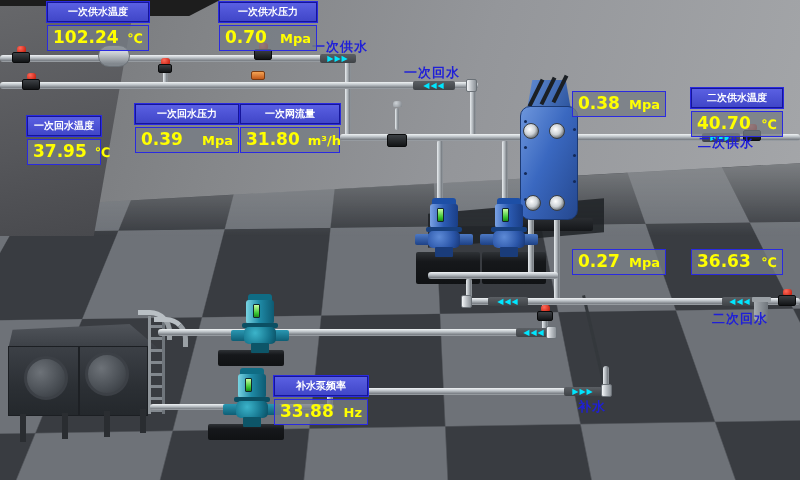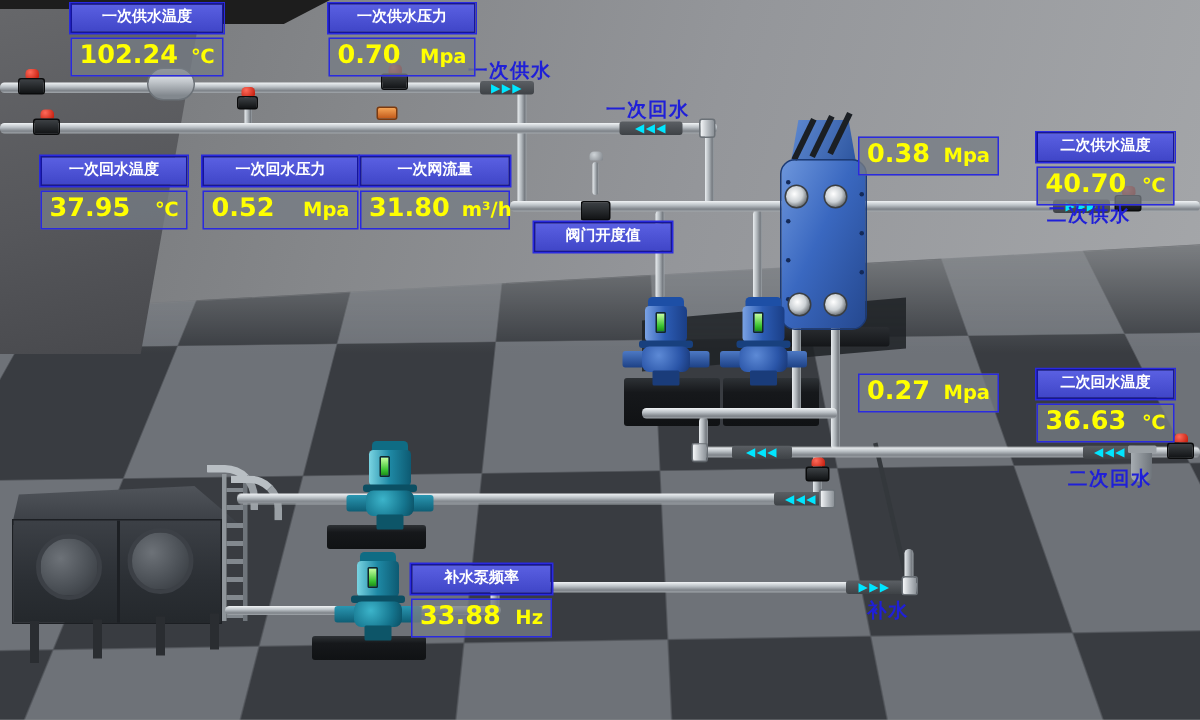--- a/index.html
+++ b/index.html
@@ -292,43 +292,42 @@
         <span class="unit">℃</span>
       </div>
   </div>
   <div class="tag" style="left:219px;top:2px;width:98px">
     <div class="tag-label">一次供水压力</div>
     <div class="tag-value">
         <span>0.70</span>
         <span class="unit">Mpa</span>
       </div>
   </div>
-  <div class="tag" style="left:27px;top:104px;width:98px">
+  <div class="tag" style="left:27px;top:116px;width:74px">
     <div class="tag-label">一次回水温度</div>
     <div class="tag-value">
         <span>37.95</span>
         <span class="unit">℃</span>
       </div>
   </div>
   <div class="tag" style="left:135px;top:104px;width:104px">
     <div class="tag-label">一次回水压力</div>
     <div class="tag-value">
-        <span>0.52</span>
+        <span>0.39</span>
         <span class="unit">Mpa</span>
       </div>
   </div>
   <div class="tag" style="left:240px;top:104px;width:100px">
     <div class="tag-label">一次网流量</div>
     <div class="tag-value">
         <span>31.80</span>
         <span class="unit">m³/h</span>
       </div>
   </div>
   <div class="tag" style="left:356px;top:148px;width:92px">
-    <div class="tag-label">阀门开度值</div>
   </div>
   <div class="tag" style="left:572px;top:88px;width:94px">
     <div class="tag-value">
         <span>0.38</span>
         <span class="unit">Mpa</span>
       </div>
   </div>
   <div class="tag" style="left:691px;top:88px;width:92px">
     <div class="tag-label">二次供水温度</div>
     <div class="tag-value">
@@ -336,21 +335,20 @@
         <span class="unit">℃</span>
       </div>
   </div>
   <div class="tag" style="left:572px;top:246px;width:94px">
     <div class="tag-value">
         <span>0.27</span>
         <span class="unit">Mpa</span>
       </div>
   </div>
   <div class="tag" style="left:691px;top:246px;width:92px">
-    <div class="tag-label">二次回水温度</div>
     <div class="tag-value">
         <span>36.63</span>
         <span class="unit">℃</span>
       </div>
   </div>
   <div class="tag" style="left:274px;top:376px;width:94px">
     <div class="tag-label">补水泵频率</div>
     <div class="tag-value">
         <span>33.88</span>
         <span class="unit">Hz</span>

